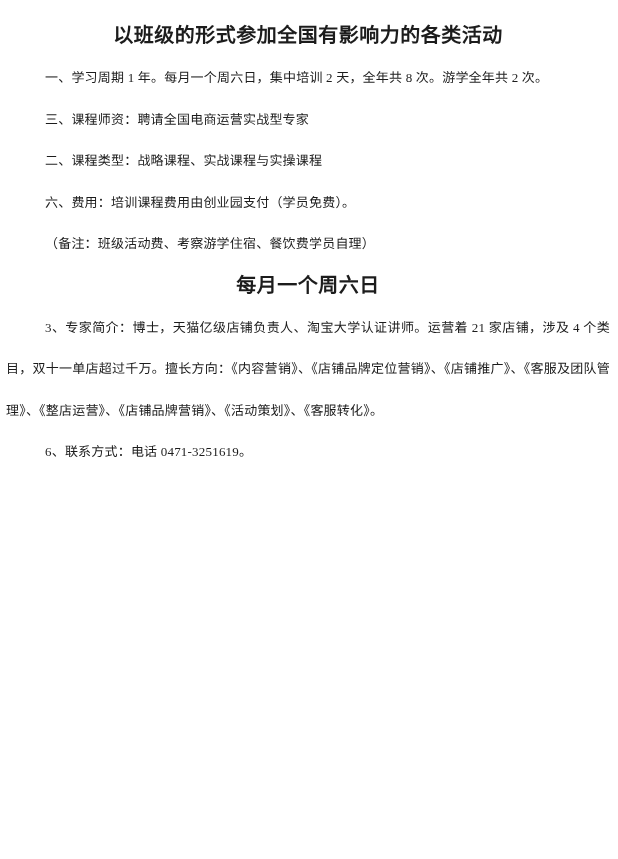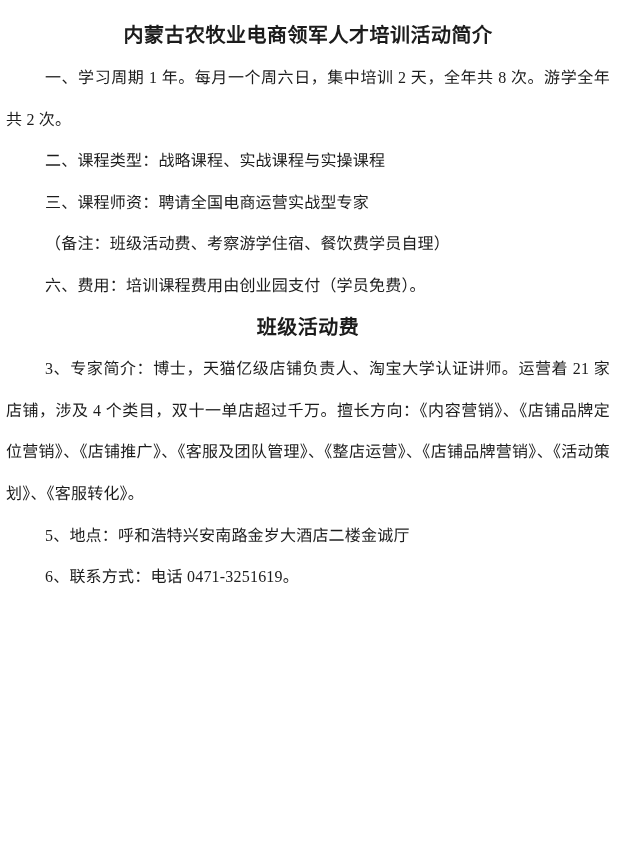--- a/index.html
+++ b/index.html
@@ -25,21 +25,21 @@
     margin: 0;
     font-size: 20px;
     font-weight: bold;
     text-align: center;
     line-height: 43px;
     text-indent: 0;
     letter-spacing: 0.5px;
   }
   .para {
     margin: 0;
-    font-size: 16px;
+    font-size: 13px;
     line-height: 41.6px;
     text-indent: 39px;
     text-align: justify;
     line-break: strict;
     word-break: normal;
     letter-spacing: 0.2px;
   }
   .section-title {
     margin: 0;
     font-size: 20px;
@@ -48,27 +48,26 @@
     line-height: 41.6px;
     text-indent: 0;
     letter-spacing: 0.5px;
   }
 </style>
 </head>
 <body>
 
 <div class="page">
 
-  <h1 class="doc-title">内蒙古农牧业电商领军人才培训活动简介</h1>
+  <h1 class="doc-title">以班级的形式参加全国有影响力的各类活动</h1>
 
   <p class="para">一、学习周期 1 年。每月一个周六日，集中培训 2 天，全年共 8 次。游学全年共 2 次。</p>
+  <p class="para">三、课程师资：聘请全国电商运营实战型专家</p>
   <p class="para">二、课程类型：战略课程、实战课程与实操课程</p>
-  <p class="para">三、课程师资：聘请全国电商运营实战型专家</p>
+  <p class="para">六、费用：培训课程费用由创业园支付（学员免费）。</p>
   <p class="para">（备注：班级活动费、考察游学住宿、餐饮费学员自理）</p>
-  <p class="para">六、费用：培训课程费用由创业园支付（学员免费）。</p>
 
-  <h2 class="section-title">班级活动费</h2>
+  <h2 class="section-title">每月一个周六日</h2>
 
   <p class="para">3、专家简介：博士，天猫亿级店铺负责人、淘宝大学认证讲师。运营着 21 家店铺，涉及 4 个类目，双十一单店超过千万。擅长方向：《内容营销》、《店铺品牌定位营销》、《店铺推广》、《客服及团队管理》、《整店运营》、《店铺品牌营销》、《活动策划》、《客服转化》。</p>
-  <p class="para">5、地点：呼和浩特兴安南路金岁大酒店二楼金诚厅</p>
   <p class="para">6、联系方式：电话 0471-3251619。</p>
 
 </div>
 
 </body></html>

